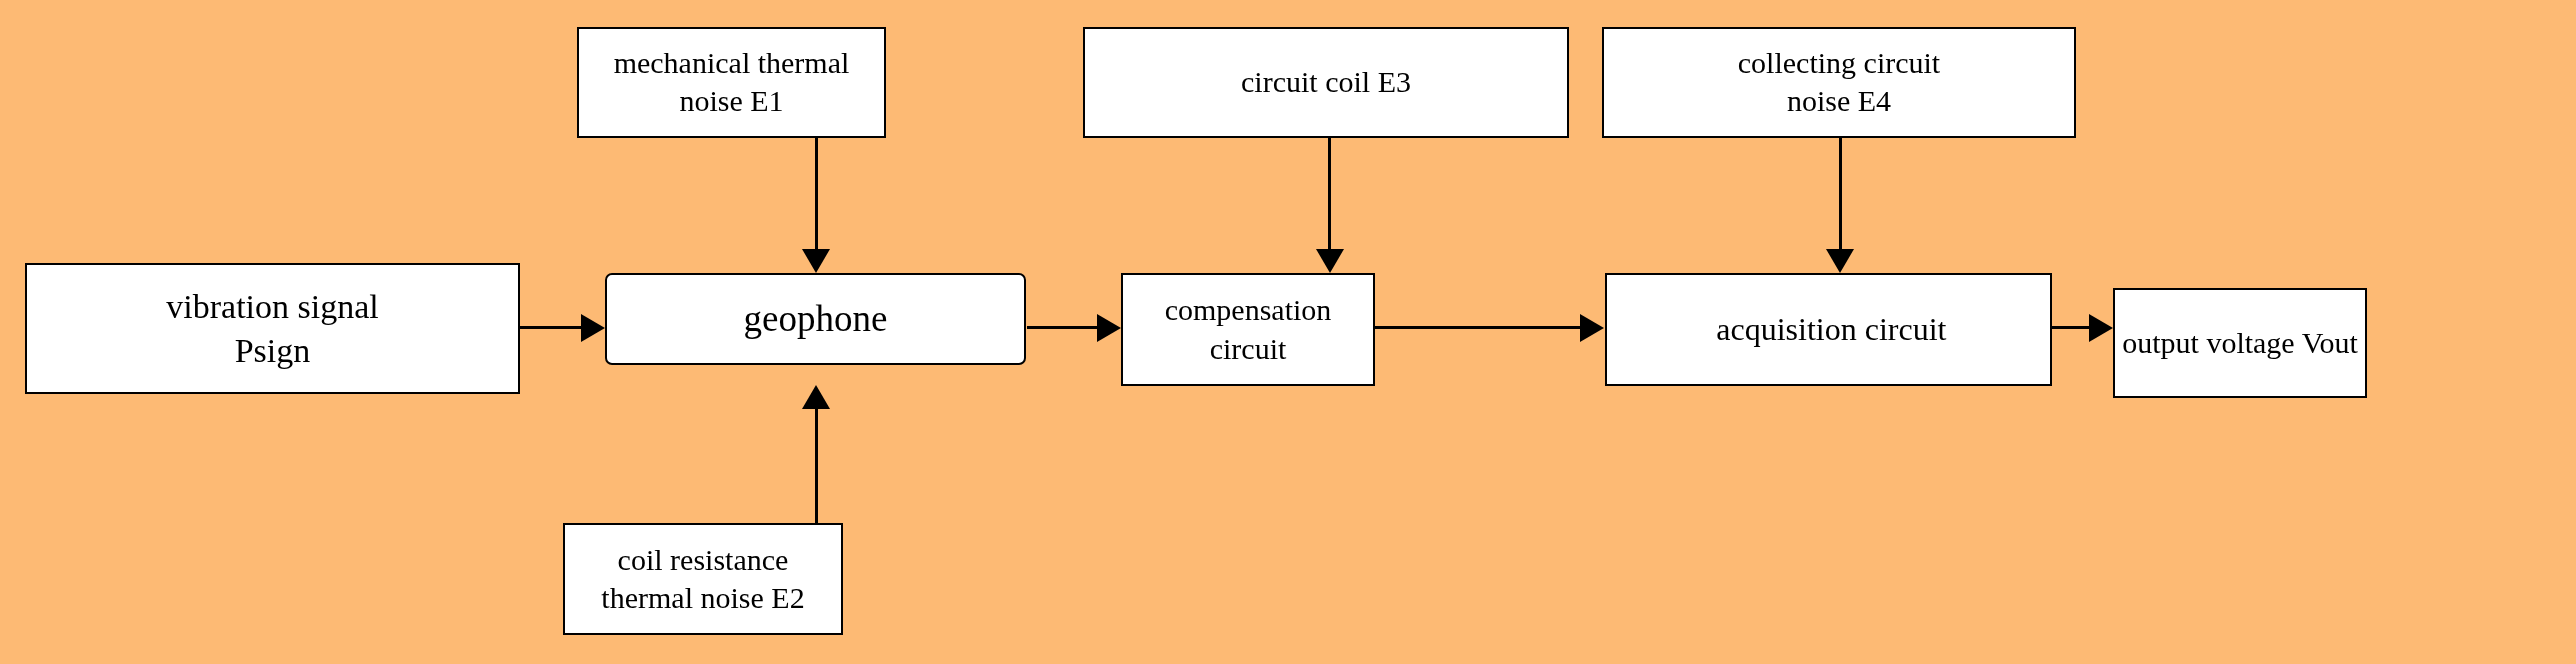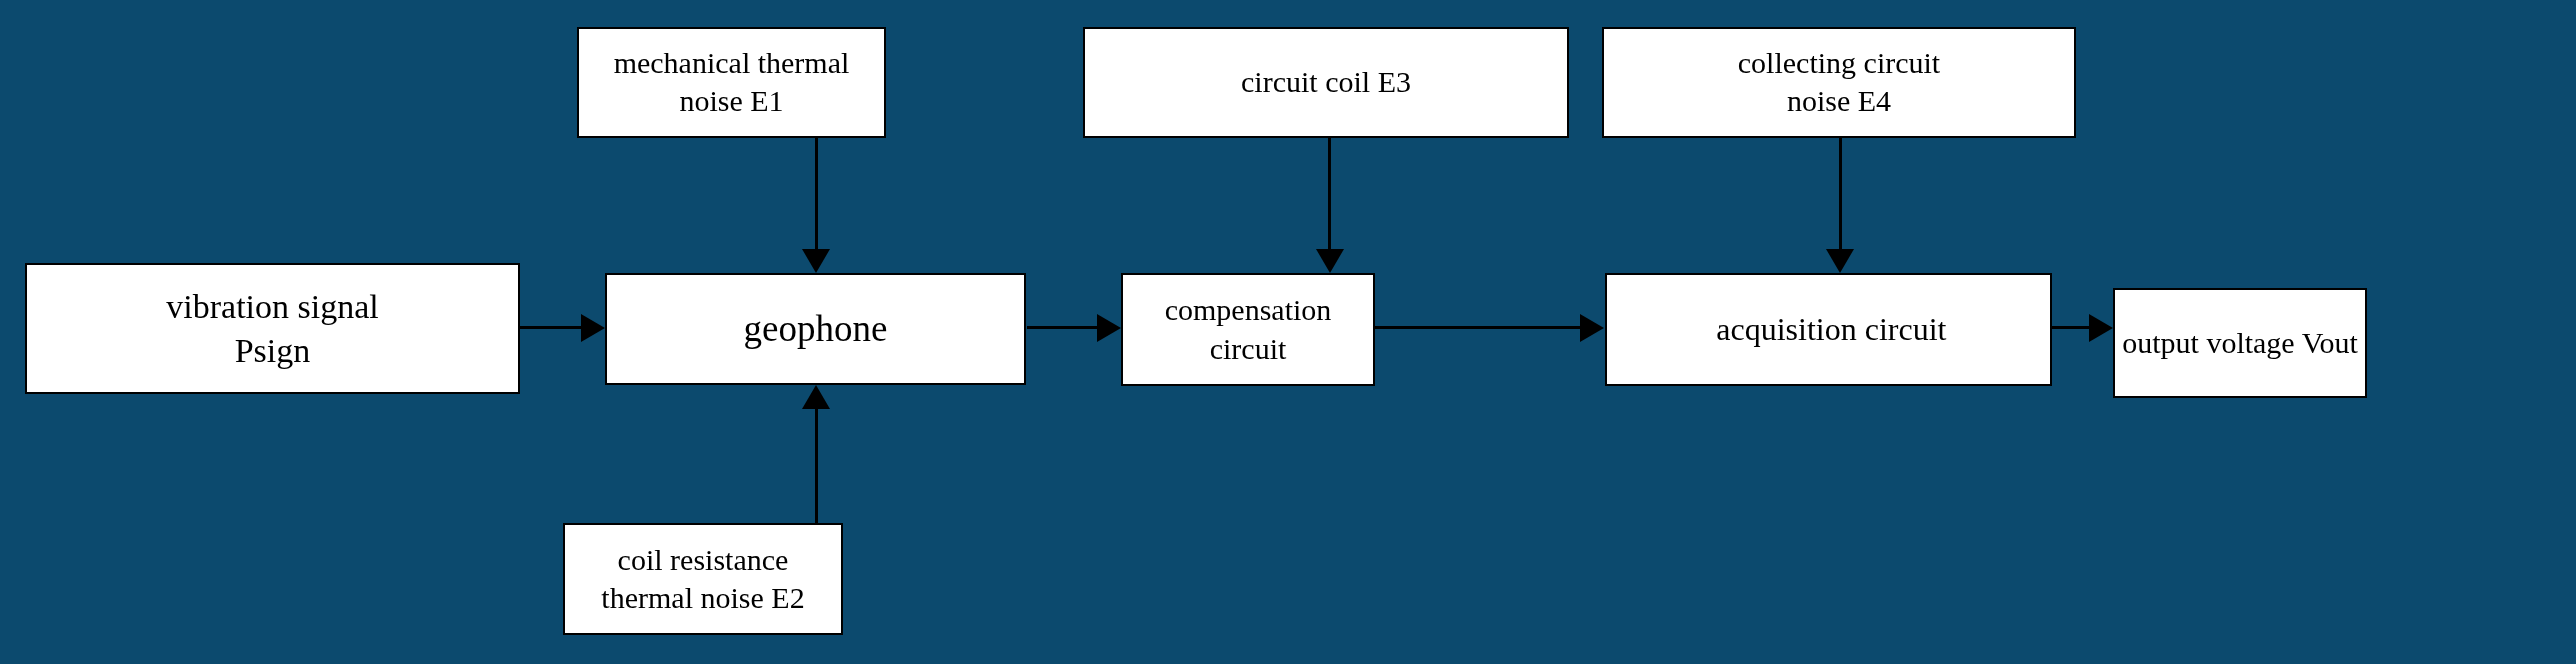--- a/index.html
+++ b/index.html
@@ -4,21 +4,21 @@
 <style>
   html, body {
     margin: 0;
     padding: 0;
     background: #ffffff;
   }
   #canvas {
     position: relative;
     width: 2576px;
     height: 665px;
-    background: #0c4a6e;
+    background: #fdba74;
     overflow: hidden;
     font-family: "Liberation Serif", "DejaVu Serif", serif;
   }
   .node {
     position: absolute;
     box-sizing: border-box;
     border: 2.5px solid #000000;
     background: #ffffff;
     display: flex;
     align-items: center;
@@ -28,21 +28,21 @@
     line-height: 1.28;
     padding: 0 6.3px;
   }
   .node .lbl {
     display: block;
     width: 100%;
     white-space: pre-line;
   }
   
   #n-vibration      { left: 25px;   top: 263px; width: 495px;  height: 131px; font-size: 34px; }
-  #n-geophone       { left: 605px;  top: 273px; width: 421px;  height: 112px; font-size: 37px; }
+  #n-geophone       { left: 605px;  top: 273px; width: 421px;  height: 92px; font-size: 37px; border-radius: 7px; }
   #n-compensation   { left: 1121px; top: 273px; width: 254px;  height: 113px; font-size: 30px; }
   #n-acquisition    { left: 1605px; top: 273px; width: 447px;  height: 113px; font-size: 32px; padding-left: 12px; }
   #n-output         { left: 2113px; top: 275px; width: 254px;  height: 110px; font-size: 30px; margin-top: 13px; }
   #n-e1             { left: 577px;  top: 26.5px;  width: 309px;  height: 111px; font-size: 30px; }
   #n-e3             { left: 1083px; top: 26.5px;  width: 486px;  height: 111px; font-size: 30px; }
   #n-e4             { left: 1602px; top: 26.5px;  width: 474px;  height: 111px; font-size: 30px; }
   #n-e2             { left: 563px;  top: 523px; width: 280px;  height: 112px; font-size: 30px; }
 
   
   .hline {

